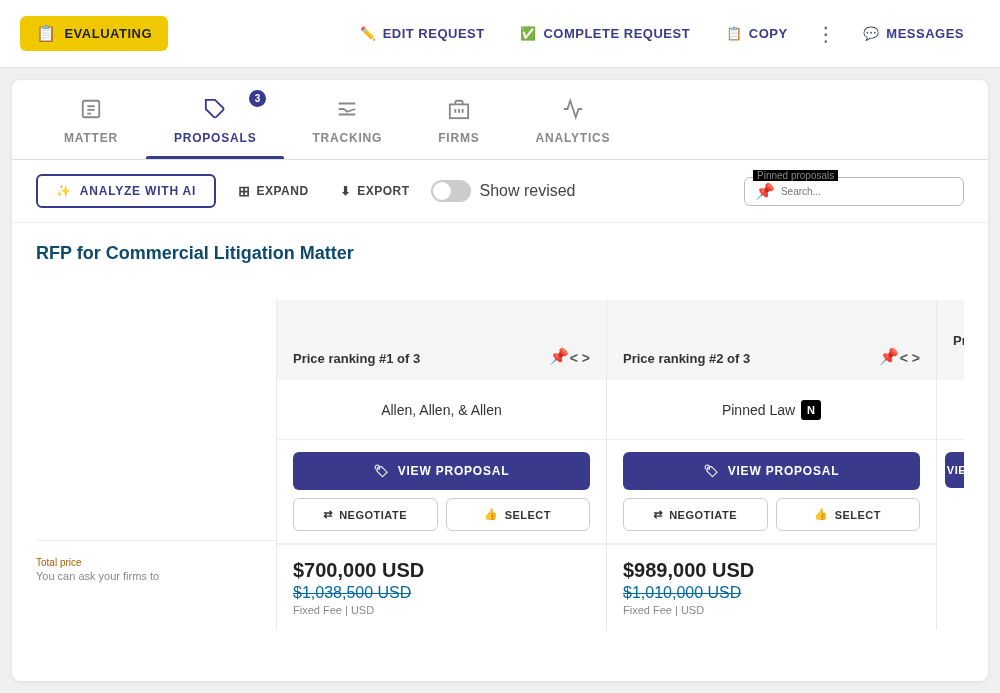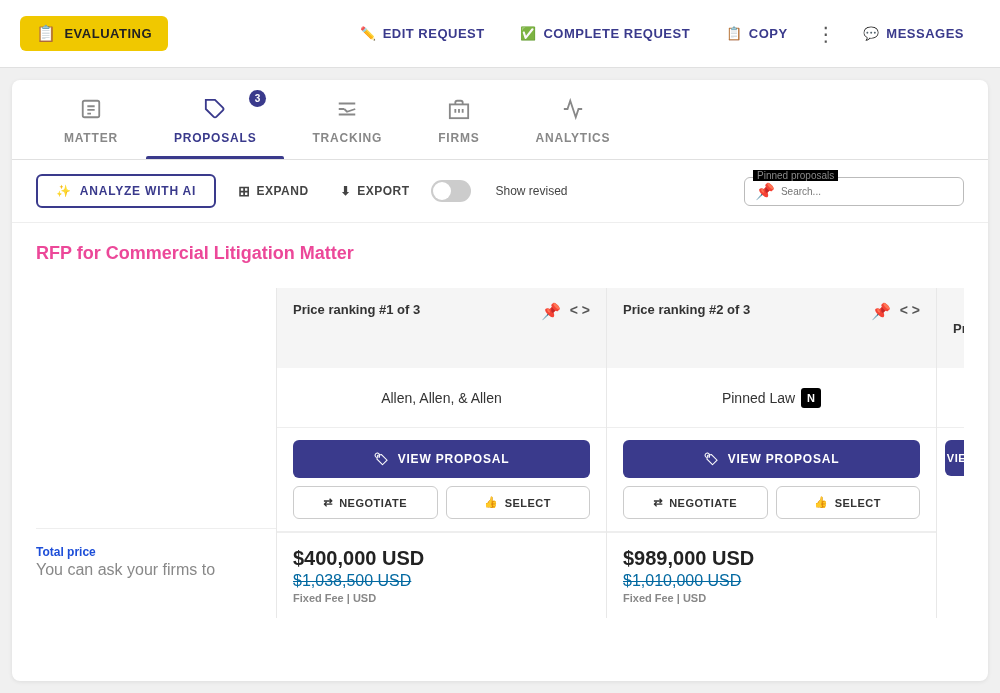--- a/index.html
+++ b/index.html
@@ -80,22 +80,22 @@
       padding: 8px 18px; border-radius: 6px; cursor: pointer;
       text-transform: uppercase;
     }
     .toolbar-action {
       display: flex; align-items: center; gap: 6px;
       color: #444; font-size: 12px; font-weight: 600;
       cursor: pointer; padding: 6px 10px; border-radius: 4px;
       text-transform: uppercase; letter-spacing: 0.5px;
     }
     .toggle-group {
-      display: flex; align-items: center; gap: 24px;
-      font-size: 12px; color: #444;
+      display: flex; align-items: center; gap: 8px;
+      font-size: 16px; color: #444;
     }
     .toggle {
       width: 40px; height: 22px; background: #ccc; border-radius: 11px;
       position: relative; cursor: pointer; transition: background 0.2s;
     }
     .toggle::after {
       content: ''; position: absolute; top: 2px; left: 2px;
       width: 18px; height: 18px; background: #fff; border-radius: 50%;
       transition: left 0.2s;
     }
@@ -113,44 +113,44 @@
     }
     .pin-icon { color: #3a3a8c; font-size: 16px; }
     .search-input {
       border: none; outline: none; font-size: 10px; color: #aaa;
       background: transparent; width: 100%;
     }
 
     
     .main-content { padding: 20px 24px; }
     .rfp-title {
-      font-size: 18px; font-weight: 700; color: #ec4899; margin-bottom: 24px;
+      font-size: 18px; font-weight: 700; color: #0c4a6e; margin-bottom: 36px;
     }
 
     
     .proposals-area {
       display: flex; overflow: hidden;
     }
     .row-labels {
       width: 240px; flex-shrink: 0;
     }
     .col-header-spacer { height: 80px; }
     .firm-name-spacer { height: 60px; }
     .btn-spacer { height: 100px; }
     .row-label-cell {
       padding: 16px 0; border-top: 1px solid #eee;
     }
-    .row-label-title { font-size: 12px; font-weight: 700; color: #1d4ed8; }
-    .row-label-sub { font-size: 16px; color: #888; margin-top: 2px; }
+    .row-label-title { font-size: 10px; font-weight: 400; color: #a16207; }
+    .row-label-sub { font-size: 11px; color: #888; margin-top: 2px; }
     .proposal-col {
       min-width: 330px; border-left: 1px solid #e8e8e8;
     }
     .col-header {
       background: #f5f5f5; padding: 14px 16px;
-      display: flex; align-items: flex-start; gap: 8px;
+      display: flex; align-items: flex-end; 
       font-weight: 700; font-size: 13px; color: #333; height: 80px;
     }
     .col-header-title { flex: 1; }
     .pin-btn { cursor: pointer; color: #3a3a8c; font-size: 16px; }
     .code-btn { cursor: pointer; color: #555; font-size: 14px; display: flex; align-items: center; gap: 2px; }
     .firm-name-row {
       height: 60px; display: flex; align-items: center;
       justify-content: center; padding: 0 16px;
       font-size: 14px; font-weight: 500; color: #333;
       border-bottom: 1px solid #eee;
@@ -183,21 +183,21 @@
       padding: 14px 16px; border-top: 1px solid #eee;
     }
     .price-main {
       font-size: 20px; font-weight: 700; color: #222;
     }
     .price-original {
       font-size: 16px; color: #0369a1; text-decoration: line-through;
       margin-top: 2px;
     }
     .price-type {
-      font-size: 11px; color: #888; margin-top: 2px; font-weight: bold;
+      font-size: 11px; color: #888; margin-top: 2px;
     }
 
     
     .partial-col {
       min-width: 120px; border-left: 1px solid #e8e8e8; overflow: hidden;
     }
     .partial-header {
       background: #f5f5f5; height: 80px; padding: 14px 16px;
       font-weight: 700; font-size: 13px; color: #333;
       display: flex; align-items: center;
@@ -357,21 +357,21 @@
               <span>⇄</span>
               <span>NEGOTIATE</span>
             </button>
             <button class="select-btn">
               <span>👍</span>
               <span>SELECT</span>
             </button>
           </div>
         </div>
         <div class="price-cell">
-          <div class="price-main">$400,000 USD</div>
+          <div class="price-main">$700,000 USD</div>
           <div class="price-original">$1,038,500 USD</div>
           <div class="price-type">Fixed Fee | USD</div>
         </div>
       </div>
 
       <div class="proposal-col">
         <div class="col-header">
           <span class="col-header-title">Price ranking #2 of 3</span>
           <span class="pin-btn">📌</span>
           <span class="code-btn">&lt;&nbsp;&gt;</span>

